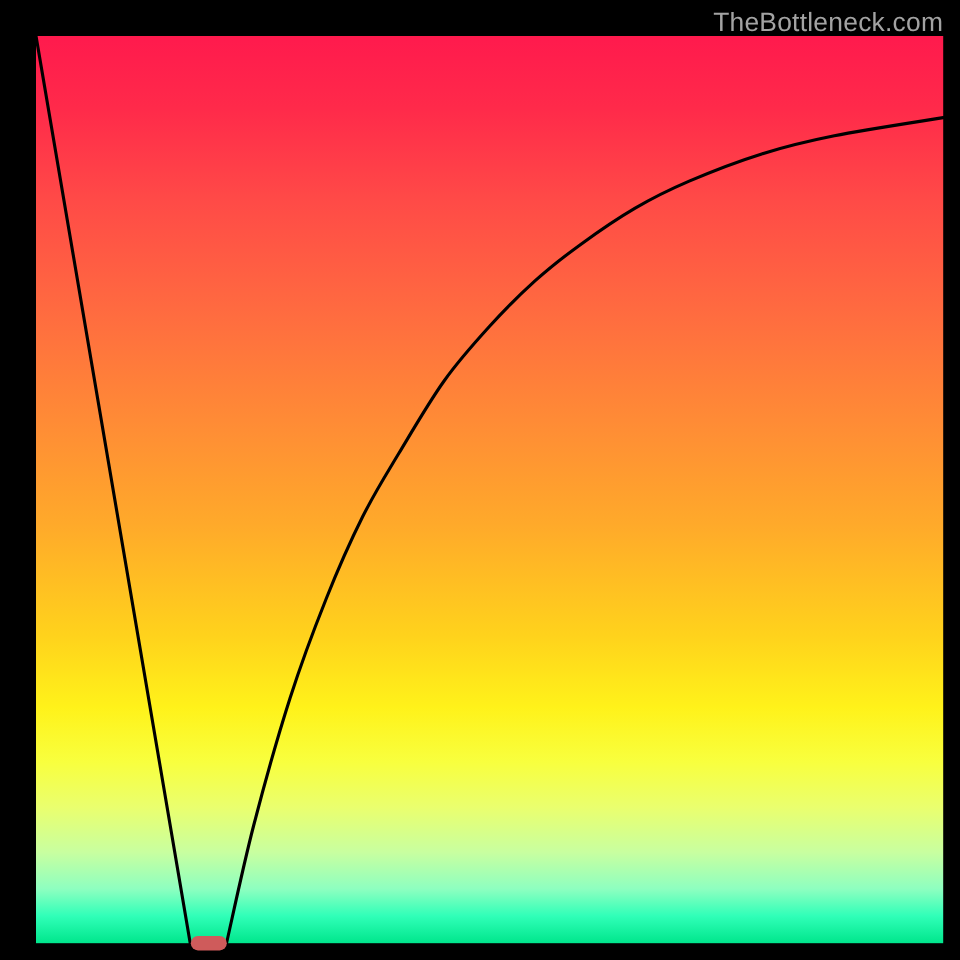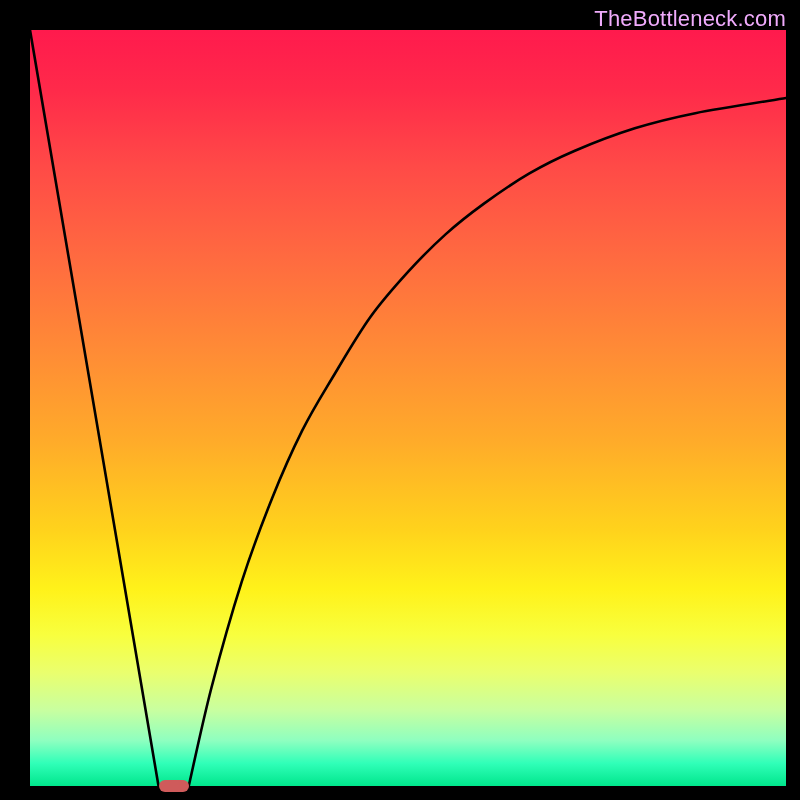--- a/index.html
+++ b/index.html
@@ -39,21 +39,21 @@
       #c8ffa0 90%,
       #8effc0 94%,
       #30ffb8 97%,
       #00e68c 100%
     );
   }
   .watermark {
     position: absolute;
     top: 6px;
     right: 14px;
-    color: #f0abfc;
+    color: #a3a3a3;
     font-size: 22px;
     letter-spacing: 0.2px;
     font-weight: 400;
     user-select: none;
   }
   svg.curve {
     position: absolute;
     left: 0;
     top: 0;
     width: 756px;

